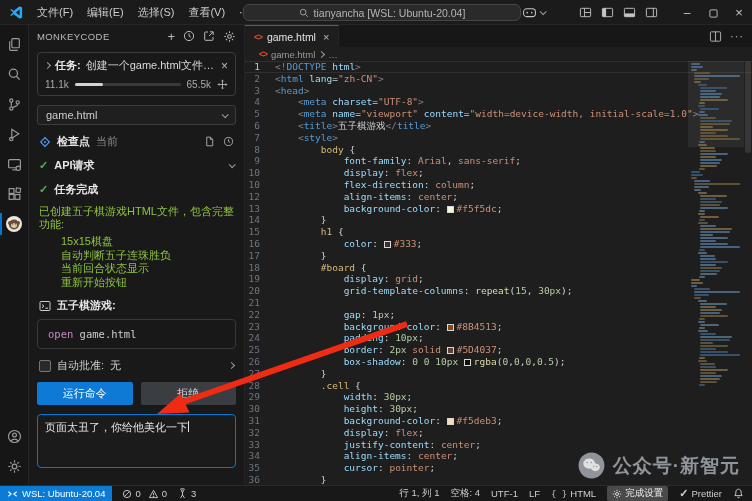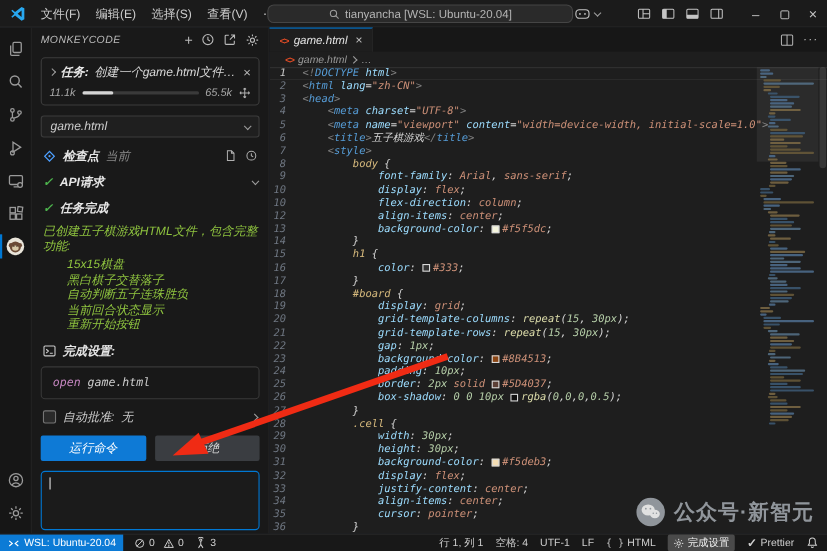--- a/index.html
+++ b/index.html
@@ -18,21 +18,21 @@
              gap:5px;color:#b4b4b4;font-size:10.5px;}
   .tb-right{position:absolute;right:0;top:0;height:25px;display:flex;align-items:center;}
   .copilot{display:flex;align-items:center;gap:3px;margin-right:34px;color:#c5c5c5;}
   .layout-icons{display:flex;gap:9px;margin-right:16px;}
   .win-btn{width:26px;text-align:center;color:#c5c5c5;font-size:12px;}
   .chev{display:inline-block;width:5px;height:5px;border-right:1px solid #9c9c9c;border-bottom:1px solid #9c9c9c;}
   .chev.down{transform:rotate(45deg) translateY(-1px);}
   .chev.right{transform:rotate(-45deg);}
 
   
-  .main{display:flex;height:460px;font-style:italic;}
+  .main{display:flex;height:460px;}
   .activitybar{width:29px;background:#161616;border-right:1px solid #252525;display:flex;flex-direction:column;align-items:center;padding-top:4px;}
   .ab-item{position:relative;width:29px;height:30px;display:flex;align-items:center;justify-content:center;color:#9a9a9a;}
   .ab-item.active::before{content:"";position:absolute;left:0;top:4px;bottom:4px;width:2px;background:#0078d4;}
   .ab-bottom{margin-top:auto;display:flex;flex-direction:column;align-items:center;padding-bottom:4px;}
 
   
   .sidebar{width:216px;background:#191919;border-right:1px solid #252525;display:flex;flex-direction:column;overflow:hidden;}
   .sb-header{height:22px;display:flex;align-items:center;padding:0 8px;flex:none;}
   .sb-title{font-size:9.5px;letter-spacing:.4px;color:#bbbbbb;}
   .sb-header-icons{margin-left:auto;display:flex;gap:8px;align-items:center;color:#b9b9b9;}
@@ -317,53 +317,52 @@
       </div>
 
       <div class="sb-row">
         <span class="checkmark">✓</span>
         <span class="bold">任务完成</span>
       </div>
 
       <div class="result-intro green">已创建五子棋游戏HTML文件，包含完整功能:</div>
       <div class="result-list green" id="result-list">
           <div>15x15棋盘</div>
-          <div>黑白棋子交替落子</div>
           <div>自动判断五子连珠胜负</div>
           <div>当前回合状态显示</div>
           <div>重新开始按钮</div>
         </div>
 
       <div class="sb-row">
         <svg class="ic" width="12" height="12" viewBox="0 0 12 12" fill="none" stroke="#cccccc">
             <rect x="1" y="1.5" width="10" height="9" rx="1"></rect>
             <path d="M3 4.5l2 1.7L3 7.9M6.3 8.2H9"></path>
           </svg>
-        <span class="bold">完成设置:</span>
+        <span class="bold">五子棋游戏:</span>
       </div>
 
       <div class="cmd-box">
         <span class="cmd-open">open</span><span class="cmd-file"> game.html</span>
       </div>
 
       <div class="sb-row">
         <span class="checkbox"></span>
         <span>自动批准:</span>
         <span>无</span>
         <span class="row-right">
             <span class="chev right"></span>
           </span>
       </div>
 
       <div class="btn-row">
         <span class="btn btn-primary">运行命令</span>
         <span class="btn btn-secondary">拒绝</span>
       </div>
 
-      <div class="chat-input"><span class="caret"></span></div>
+      <div class="chat-input"><span>页面太丑了，你给他美化一下</span><span class="caret"></span></div>
 
     </div>
 
     <div class="editor">
       <div class="tabbar">
         <span class="tab">
           <span class="html-glyph">&lt;&gt;</span>
           <span>game.html</span>
           <span class="tab-close">×</span>
         </span>
@@ -396,21 +395,21 @@
             <div class="code-line"><span class="ln">10</span><span class="lt"><span class="tok-w">            </span><span class="tok-pr">flex-direction</span><span class="tok-w">: </span><span class="tok-v">column</span><span class="tok-w">;</span></span></div>
             <div class="code-line"><span class="ln">12</span><span class="lt"><span class="tok-w">            </span><span class="tok-pr">align-items</span><span class="tok-w">: </span><span class="tok-v">center</span><span class="tok-w">;</span></span></div>
             <div class="code-line"><span class="ln">13</span><span class="lt"><span class="tok-w">            </span><span class="tok-pr">background-color</span><span class="tok-w">: </span><span class="swatch" style="background: rgb(245, 245, 220);"></span><span class="tok-v">#f5f5dc</span><span class="tok-w">;</span></span></div>
             <div class="code-line"><span class="ln">14</span><span class="lt"><span class="tok-w">        }</span></span></div>
             <div class="code-line"><span class="ln">15</span><span class="lt"><span class="tok-w">        </span><span class="tok-sel">h1</span><span class="tok-w"> {</span></span></div>
             <div class="code-line"><span class="ln">16</span><span class="lt"><span class="tok-w">            </span><span class="tok-pr">color</span><span class="tok-w">: </span><span class="swatch" style="background: rgb(51, 51, 51);"></span><span class="tok-v">#333</span><span class="tok-w">;</span></span></div>
             <div class="code-line"><span class="ln">17</span><span class="lt"><span class="tok-w">        }</span></span></div>
             <div class="code-line"><span class="ln">18</span><span class="lt"><span class="tok-w">        </span><span class="tok-sel">#board</span><span class="tok-w"> {</span></span></div>
             <div class="code-line"><span class="ln">19</span><span class="lt"><span class="tok-w">            </span><span class="tok-pr">display</span><span class="tok-w">: </span><span class="tok-v">grid</span><span class="tok-w">;</span></span></div>
             <div class="code-line"><span class="ln">20</span><span class="lt"><span class="tok-w">            </span><span class="tok-pr">grid-template-columns</span><span class="tok-w">: </span><span class="tok-f">repeat</span><span class="tok-w">(</span><span class="tok-n">15</span><span class="tok-w">, </span><span class="tok-n">30px</span><span class="tok-w">);</span></span></div>
-            <div class="code-line"><span class="ln">21</span><span class="lt"><span class="tok-w">            </span><span class="tok-pr">grid-template-rows</span><span class="tok-w">: </span><span class="tok-f">repeat</span><span class="tok-w">(</span><span class="tok-n">15</span><span class="tok-w">, </span><span class="tok-n">30px</span><span class="tok-w">);</span></span></div>
+            <div class="code-line"><span class="ln">21</span></div>
             <div class="code-line"><span class="ln">22</span><span class="lt"><span class="tok-w">            </span><span class="tok-pr">gap</span><span class="tok-w">: </span><span class="tok-n">1px</span><span class="tok-w">;</span></span></div>
             <div class="code-line"><span class="ln">23</span><span class="lt"><span class="tok-w">            </span><span class="tok-pr">background-color</span><span class="tok-w">: </span><span class="swatch" style="background: rgb(139, 69, 19);"></span><span class="tok-v">#8B4513</span><span class="tok-w">;</span></span></div>
             <div class="code-line"><span class="ln">24</span><span class="lt"><span class="tok-w">            </span><span class="tok-pr">padding</span><span class="tok-w">: </span><span class="tok-n">10px</span><span class="tok-w">;</span></span></div>
             <div class="code-line"><span class="ln">25</span><span class="lt"><span class="tok-w">            </span><span class="tok-pr">border</span><span class="tok-w">: </span><span class="tok-n">2px</span><span class="tok-w"> </span><span class="tok-v">solid</span><span class="tok-w"> </span><span class="swatch" style="background: rgb(93, 64, 55);"></span><span class="tok-v">#5D4037</span><span class="tok-w">;</span></span></div>
             <div class="code-line"><span class="ln">26</span><span class="lt"><span class="tok-w">            </span><span class="tok-pr">box-shadow</span><span class="tok-w">: </span><span class="tok-n">0</span><span class="tok-w"> </span><span class="tok-n">0</span><span class="tok-w"> </span><span class="tok-n">10px</span><span class="tok-w"> </span><span class="swatch" style="background: rgba(0, 0, 0, 0.5);"></span><span class="tok-f">rgba</span><span class="tok-w">(</span><span class="tok-n">0</span><span class="tok-w">,</span><span class="tok-n">0</span><span class="tok-w">,</span><span class="tok-n">0</span><span class="tok-w">,</span><span class="tok-n">0.5</span><span class="tok-w">);</span></span></div>
             <div class="code-line"><span class="ln">27</span><span class="lt"><span class="tok-w">        }</span></span></div>
             <div class="code-line"><span class="ln">28</span><span class="lt"><span class="tok-w">        </span><span class="tok-sel">.cell</span><span class="tok-w"> {</span></span></div>
             <div class="code-line"><span class="ln">29</span><span class="lt"><span class="tok-w">            </span><span class="tok-pr">width</span><span class="tok-w">: </span><span class="tok-n">30px</span><span class="tok-w">;</span></span></div>
             <div class="code-line"><span class="ln">30</span><span class="lt"><span class="tok-w">            </span><span class="tok-pr">height</span><span class="tok-w">: </span><span class="tok-n">30px</span><span class="tok-w">;</span></span></div>
             <div class="code-line"><span class="ln">31</span><span class="lt"><span class="tok-w">            </span><span class="tok-pr">background-color</span><span class="tok-w">: </span><span class="swatch" style="background: rgb(245, 222, 179);"></span><span class="tok-v">#f5deb3</span><span class="tok-w">;</span></span></div>

